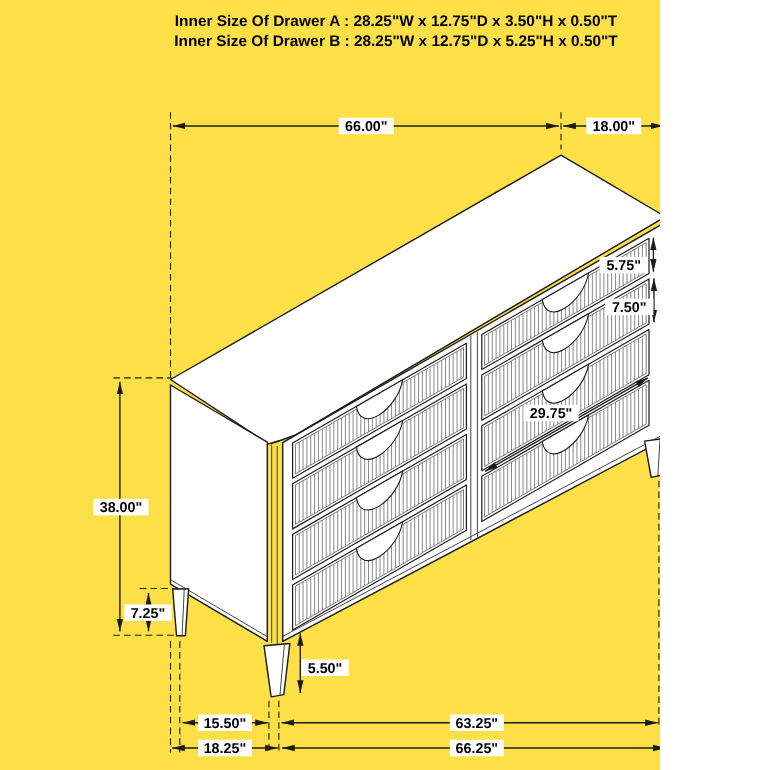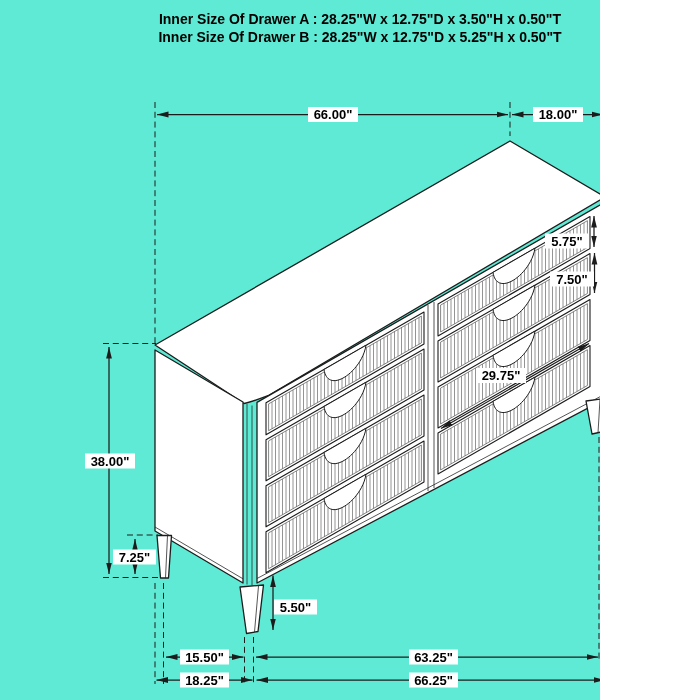--- a/index.html
+++ b/index.html
@@ -1,16 +1,16 @@
 <!DOCTYPE html>
 <html><head>
 <meta charset="utf-8">
 <style>
   html,body{margin:0;padding:0;background:#ffffff;}
-  #page{position:relative;width:600px;height:700px;background:#5eead4;overflow:hidden;}
+  #page{position:relative;width:600px;height:700px;background:#fde047;overflow:hidden;}
   svg{display:block;}
   .title-txt{font:700 14px "Liberation Sans",sans-serif;fill:#000;text-anchor:middle;}
   .dtxt{font:700 13px "Liberation Sans",sans-serif;fill:#000;text-anchor:middle;}
   .dim{stroke:#1c1c1c;stroke-width:1.25;fill:none;}
   .ext{stroke:#1c1c1c;stroke-width:1;stroke-dasharray:6 3.8;fill:none;}
   .halo{fill:#ffffff;}
   .struct{stroke:#1c1c1c;stroke-width:1.3;fill:#ffffff;stroke-linejoin:round;}
   .thin{stroke:#2a2a2a;stroke-width:0.8;fill:none;}
 </style>
 </head>

